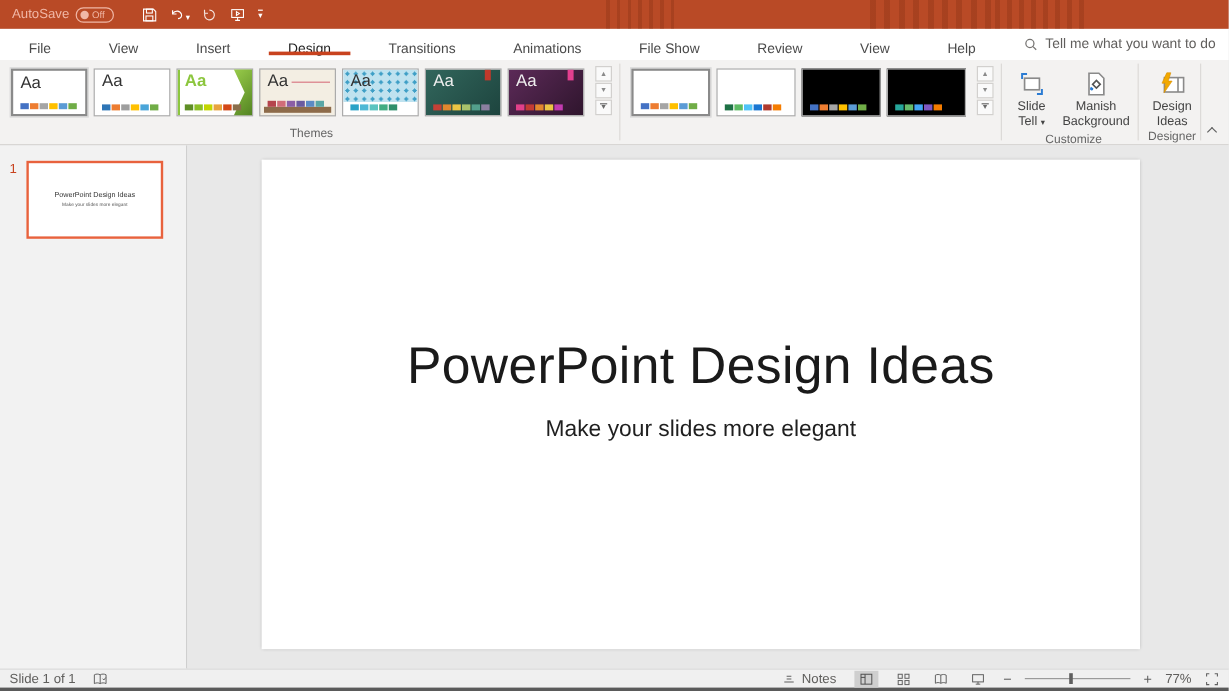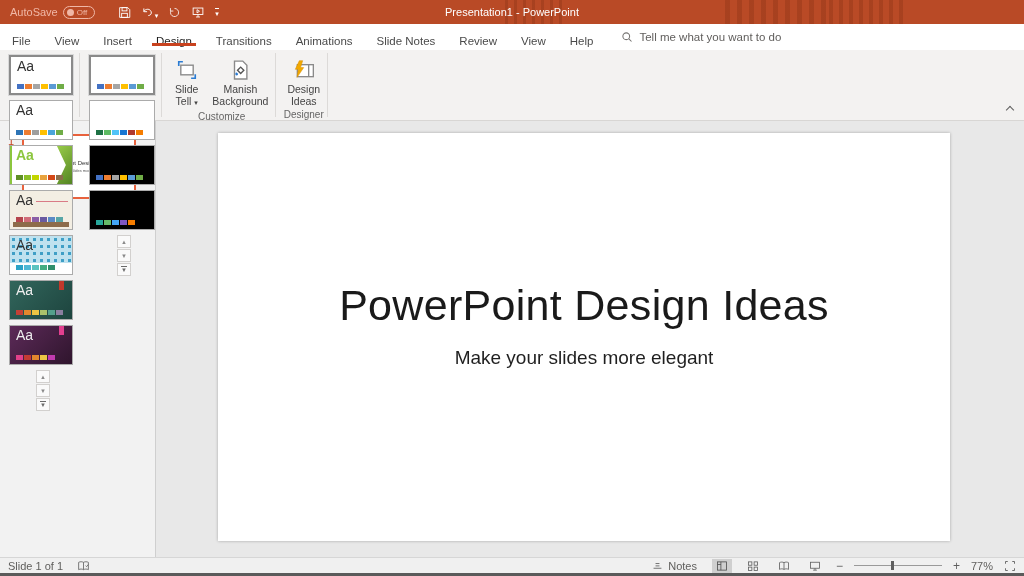--- a/index.html
+++ b/index.html
@@ -25,32 +25,32 @@
   .caret { font-size:7px; line-height:7px; color:#fff; }
   .qat-more { display:inline-block; border-top:1px solid #fff; padding-top:1px; font-size:7px; line-height:7px; }
   .tb-title { position:absolute; left:0; right:0; text-align:center; color:#fff; z-index:1; pointer-events:none; }
   .tb-right { margin-left:auto; display:flex; align-items:center; z-index:1; height:100%; }
   .tb-user { margin-right:12px; }
   .winbtn { width:30px; height:24px; display:flex; align-items:center; justify-content:center; }
   .min-glyph { display:inline-block; width:9px; border-bottom:1px solid #fff; height:1px; }
   .close-glyph { font-size:14px; line-height:14px; }
   
   .tabrow { height:26px; background:#ffffff; display:flex; align-items:center; font-size:11.5px; color:#4a4a4a; }
-  .tab { padding:0 12px; height:17px; line-height:25px; position:relative; }
+  .tab { padding:0 24px; height:17px; line-height:25px; position:relative; }
   .tab.active { color:#1f1f1f; }
   .tab.active::after { content:""; position:absolute; left:8px; right:8px; bottom:0; height:3px; background:#c8421e; }
   .tellme { display:flex; align-items:center; gap:6px; margin-left:16px; color:#605e5c; }
   .tabrow-right { margin-left:auto; display:flex; align-items:center; gap:6px; margin-right:8px; }
   .pillbtn { display:flex; align-items:center; gap:5px; height:20px; padding:0 9px; border:1px solid #e0d3cc; border-radius:2px; background:#fff; color:#c8421e; font-size:11px; }
   
   .ribbon { height:71px; background:#f3f2f1; border-bottom:1px solid #d8d6d4; display:flex; position:relative; }
   .rgroup { display:flex; flex-direction:column; justify-content:space-between; padding-top:5px; }
   .glabel { text-align:center; font-size:10px; color:#656565; padding-bottom:3px; }
   .vdiv { width:1px; background:#dcdad8; margin:3px 0; }
-  .gallery { display:flex; gap:5px; align-items:center;flex-direction:column; }
+  .gallery { display:flex; gap:5px; align-items:flex-end; }
   .thumb { width:64px; height:40px; background:#fff; border:1px solid #ababab; position:relative; overflow:hidden; flex:none; }
   .thumb.selected { border:2px solid #8a8a8a; outline:1px solid #d8d8d8; }
   .aa { position:absolute; top:1px; left:6px; font-size:14px; color:#333; z-index:2; }
   .swrow { position:absolute; bottom:4px; left:6px; display:flex; gap:1px; z-index:2; }
   .swrow .sw { width:7px; height:5px; display:inline-block; }
   
   .t3 .aa { color:#8cc63e; font-weight:bold; }
   .t3 .edge { position:absolute; left:0; top:0; bottom:0; width:2px; background:#8cc63e; }
   .t3 .chev { position:absolute; right:-2px; top:-2px; bottom:-2px; width:18px; background:linear-gradient(135deg,#9ccf4c,#4e7f1f); clip-path:polygon(0 0,100% 0,100% 100%,0 100%,55% 50%); }
   .t4 { background:#f3eee3; }
@@ -136,32 +136,31 @@
         <svg width="14" height="13" viewBox="0 0 16 16" fill="none" stroke="#fff" stroke-width="1.1">
           <rect x="2" y="2.5" width="12" height="8"></rect>
             <path d="M6.8 4.5 l3 2 -3 2 Z"></path>
             <path d="M8 10.5 v3 M5.5 13.5 h5"></path>
         </svg>
       </span>
       <span class="qat-more">▾</span>
     </div>
   </div>
 
-  <div class="tb-title">Presentation1 - PowerPoint</div>
 
 </div>
 
 <div class="tabrow">
   <span class="tab">File</span>
   <span class="tab">View</span>
   <span class="tab">Insert</span>
   <span class="tab active">Design</span>
   <span class="tab">Transitions</span>
   <span class="tab">Animations</span>
-  <span class="tab">Slide Notes</span>
+  <span class="tab">File Show</span>
   <span class="tab">Review</span>
   <span class="tab">View</span>
   <span class="tab">Help</span>
   <span class="tellme">
     <span>
       <svg width="12" height="12" viewBox="0 0 16 16" fill="none" stroke="#767472" stroke-width="1.4">
         <circle cx="7" cy="7" r="4.5"></circle>
           <path d="M10.5 10.5 L14 14"></path>
       </svg>
     </span>
@@ -256,20 +255,21 @@
           </span>
       </div>
       <div class="gscroll">
         <span class="gs-btn">▲</span>
         <span class="gs-btn">▼</span>
         <span class="gs-btn gs-more">
             <span>▼</span>
           </span>
       </div>
     </div>
+    <div class="glabel">Themes</div>
   </div>
 
   <div class="vdiv" style="margin-left:6px;"></div>
 
   <div class="rgroup" style="padding-left:9px;">
     <div class="gallery">
       <div class="vthumb selected" style="background: rgb(255, 255, 255);">
         <span class="swrow">
             <span class="sw" style="background: rgb(68, 114, 196);"></span>
             <span class="sw" style="background: rgb(237, 125, 49);"></span>

